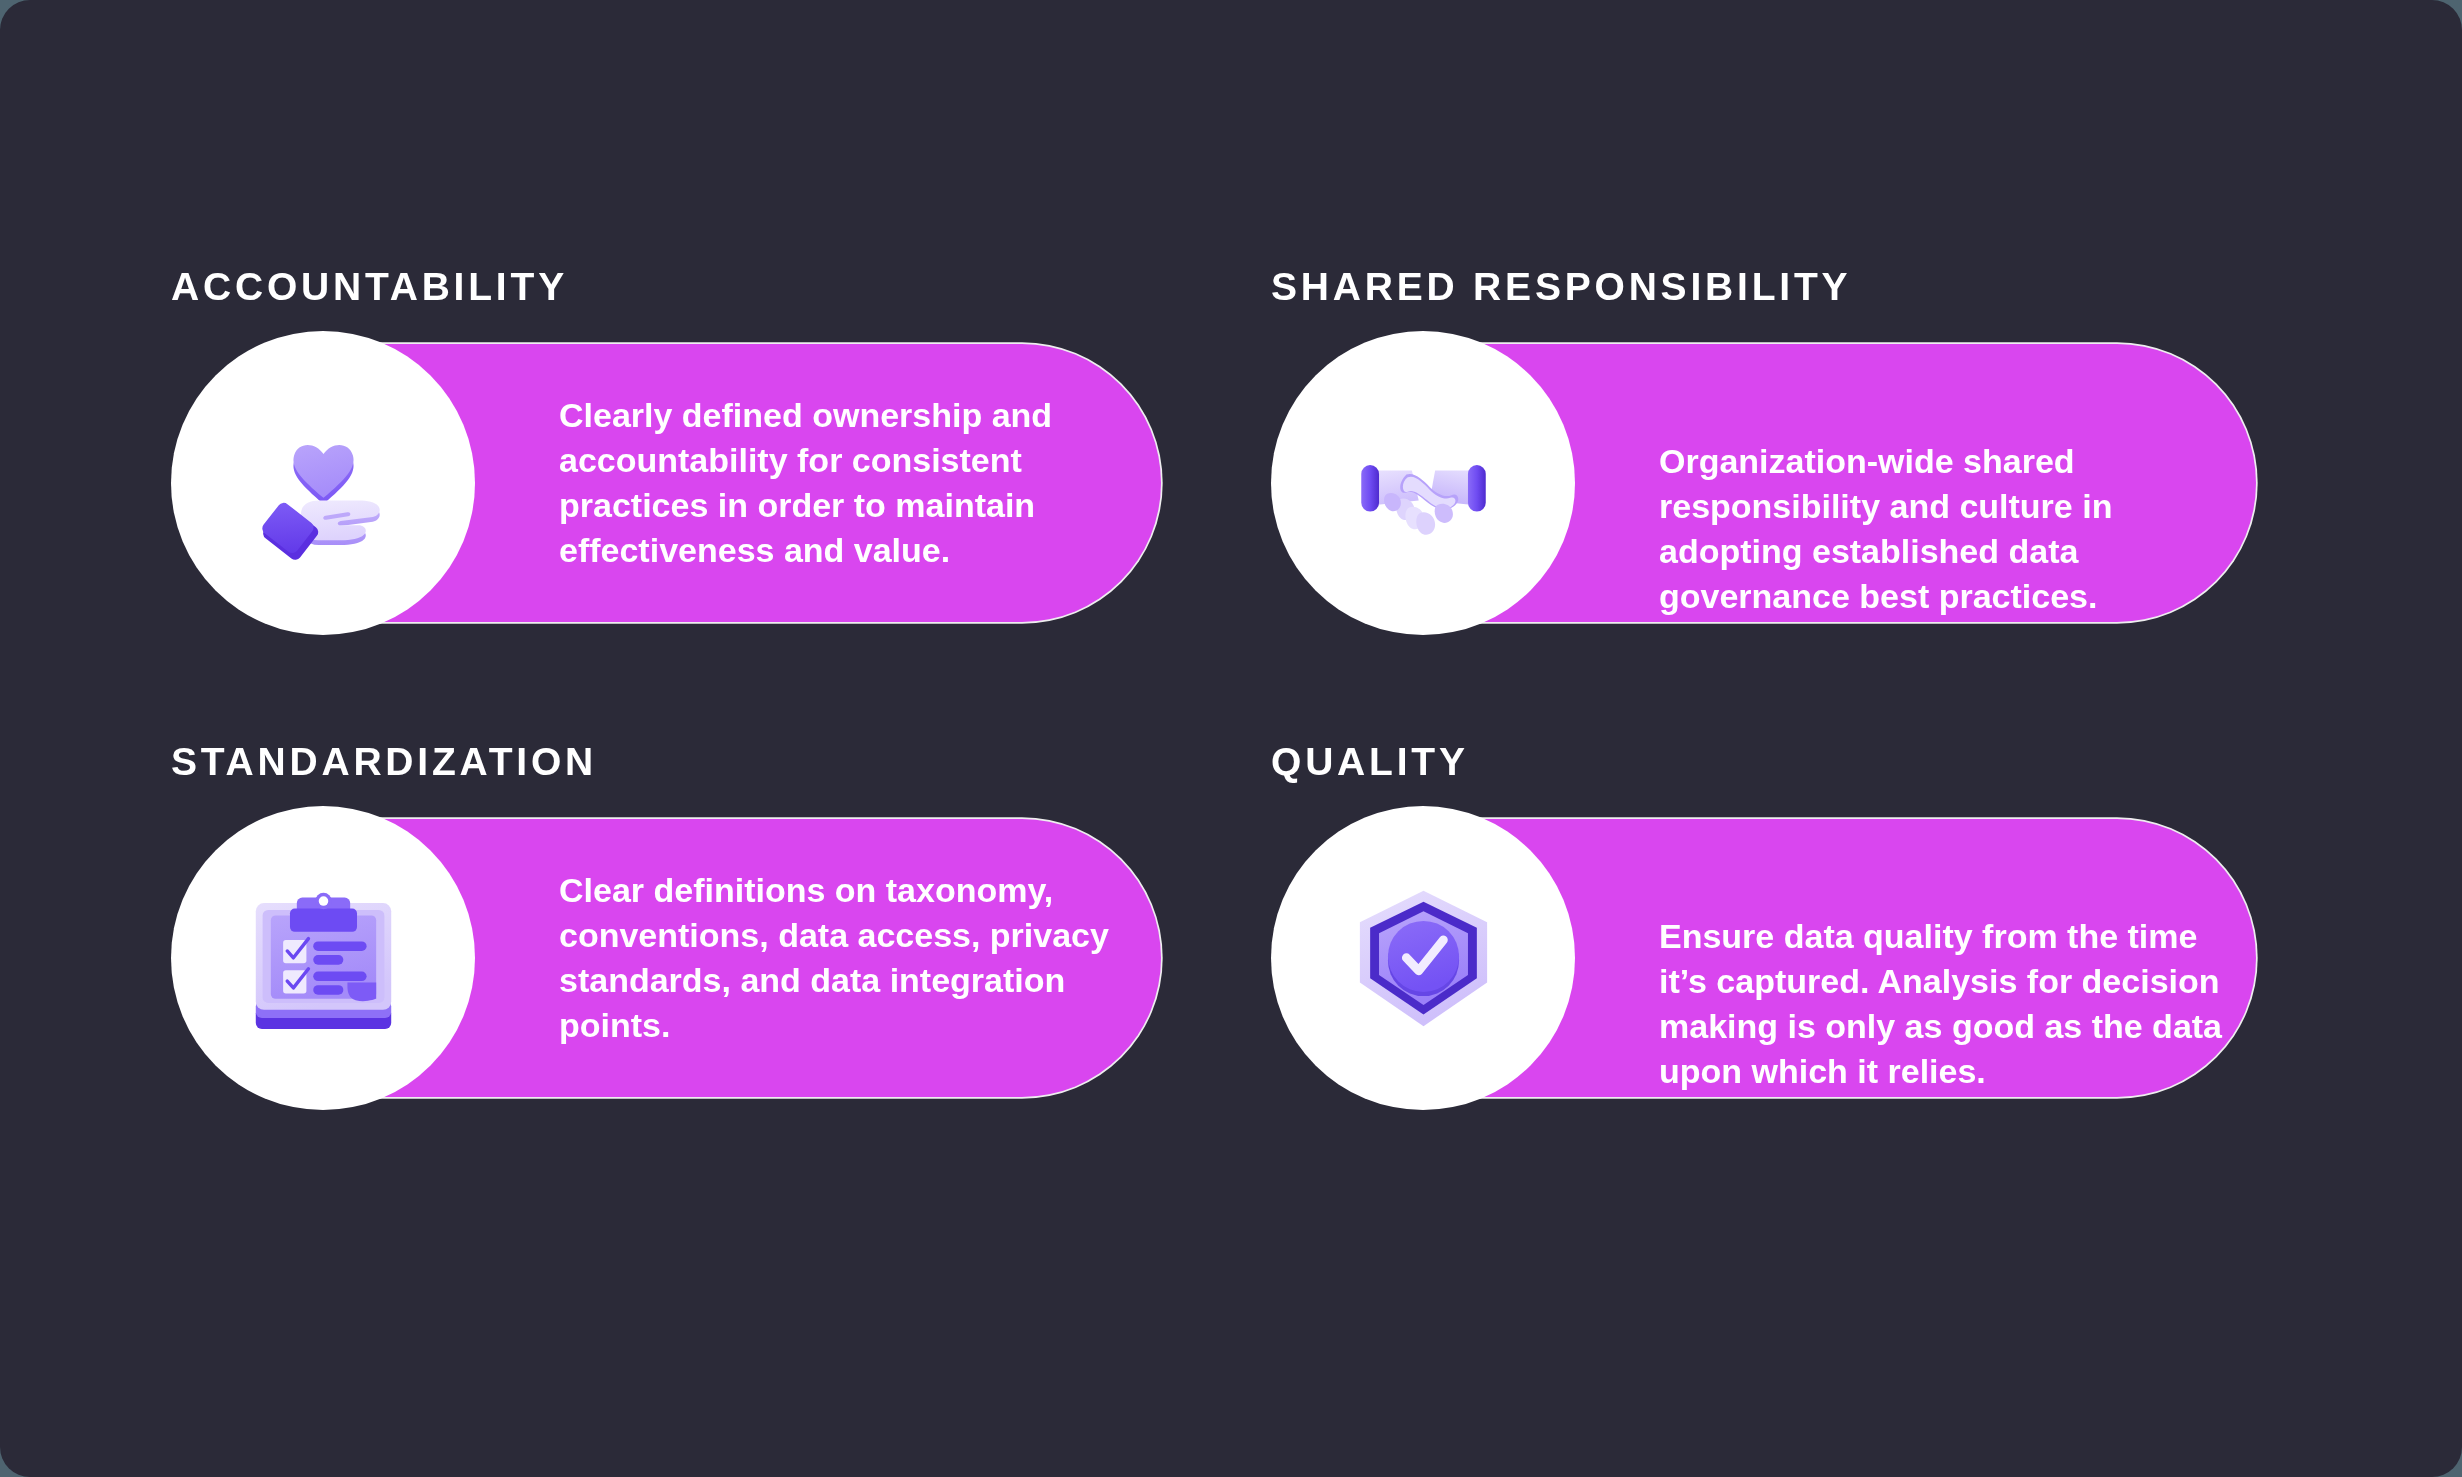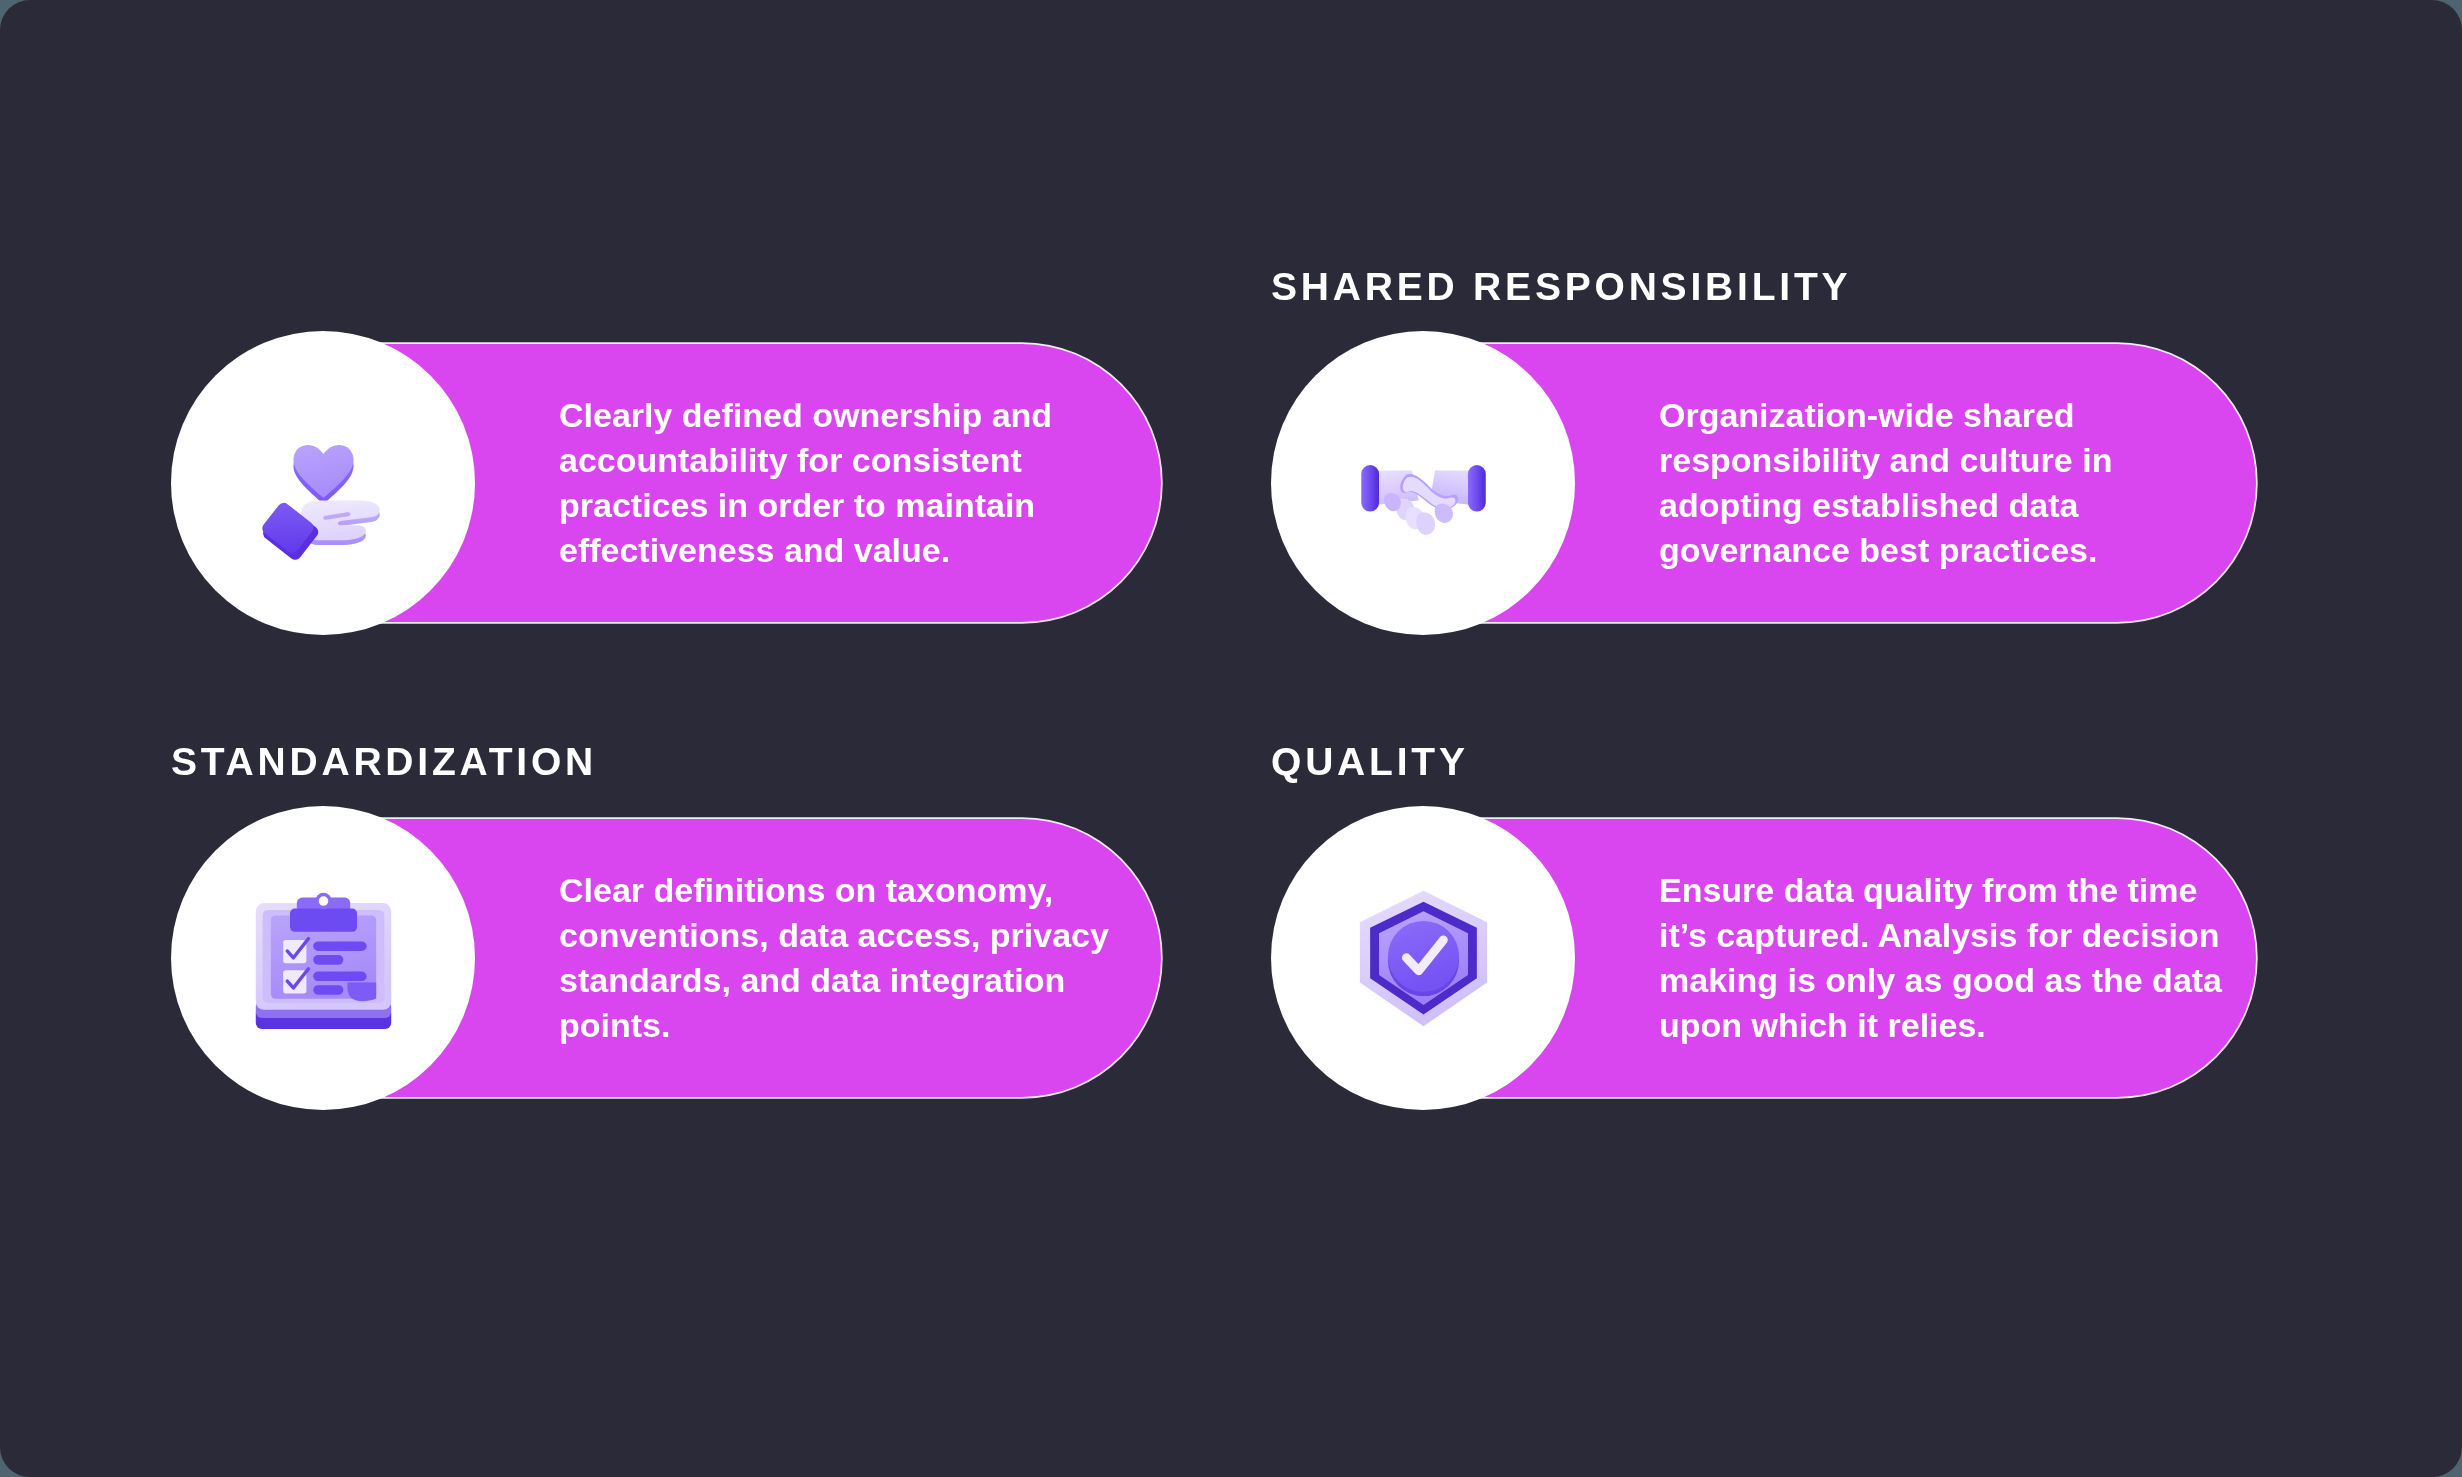--- a/index.html
+++ b/index.html
@@ -89,29 +89,30 @@
     position: absolute;
     left: 337px;
     top: 50%;
     transform: translateY(-50%);
     width: 588px;
     font-size: 34px;
     font-weight: 700;
     line-height: 1.32;
     color: #ffffff;
   }
-  .cell.wide .pill-text { width: 568px; }
+  .cell.wide .pill-text { width: 568px; margin-top: 46px; }
 </style>
 </head>
 <body>
 
 <div class="canvas">
   <div class="grid">
 
     <div class="cell">
+      <div class="card-title">ACCOUNTABILITY</div>
       <div class="pill-wrap">
         <div class="pill">
           <div class="pill-text">Clearly defined ownership and accountability for consistent practices in order to maintain effectiveness and value.</div>
         </div>
         <div class="icon-circle">
           <svg width="171" height="171" viewBox="0 0 250 250">
             <defs>
               <linearGradient id="g-heart-top" x1="0" y1="0" x2="0.3" y2="1">
                 <stop offset="0" stop-color="#b9a4fb"></stop>
                 <stop offset="1" stop-color="#a68dfa"></stop>

